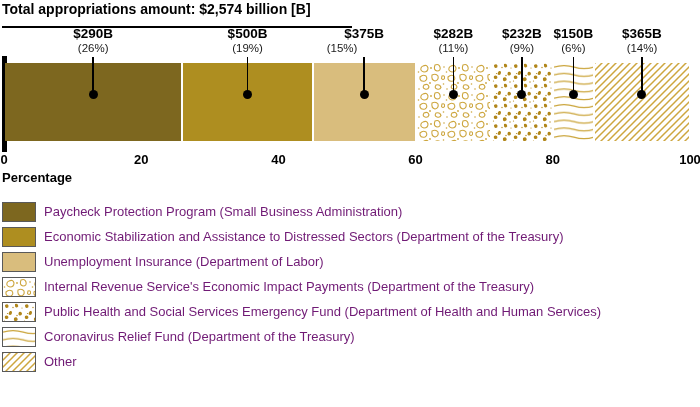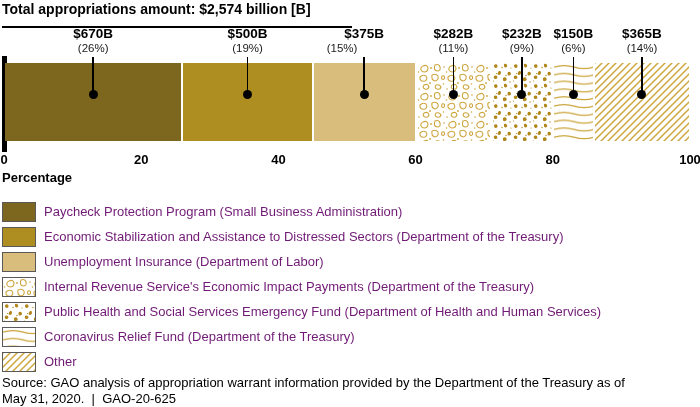--- a/index.html
+++ b/index.html
@@ -26,21 +26,21 @@
 </style>
 </head>
 <body>
 
 <div class="canvas">
   <div class="title">Total appropriations amount: $2,574 billion [B]</div>
 
   <div class="chart-layer" id="chart-layer">
     <div class="axis-edge"></div>
   <div class="segment" style="left: 5px; width: 176.36px; background: rgb(125, 103, 31);"></div>
-      <div class="val-label" style="left: 93.18px;">$670B</div>
+      <div class="val-label" style="left: 93.18px;">$290B</div>
       <div class="pct-label" style="left: 93.18px; text-align: center;">(26%)</div>
       <div class="callout-line" style="left: 92.43px;"></div>
       <div class="callout-dot" style="left: 88.68px;"></div>
       <div class="segment" style="left: 183.36px; width: 128.34px; background: rgb(174, 142, 32);"></div>
       <div class="val-label" style="left: 247.53px;">$500B</div>
       <div class="pct-label" style="left: 247.53px;">(19%)</div>
       <div class="callout-line" style="left: 246.78px;"></div>
       <div class="callout-dot" style="left: 243.03px;"></div>
       <div class="segment" style="left: 313.7px; width: 100.9px; background: rgb(217, 189, 125);"></div>
       <div class="val-label" style="left: 364.15px;">$375B</div>
@@ -231,15 +231,13 @@
       <path d="M-1.75 1.75 L1.75 -1.75 M0 7 L7 0 M5.25 8.75 L8.75 5.25" fill="none" stroke="#cda63e" stroke-width="1.5"></path>
               </pattern>
             </defs>
     <rect x="0" y="0" width="32" height="18" fill="url(#pat8)"></rect>
           </svg>
         </div>
         <div class="legend-label">Other</div>
       </div>
     </div>
 
-  <div class="source"><span>Source: GAO analysis of appropriation warrant information provided by the Department of the Treasury as of</span>
-<span>May 31, 2020.  |  GAO-20-625</span></div>
 </div>
 
 </body></html>

